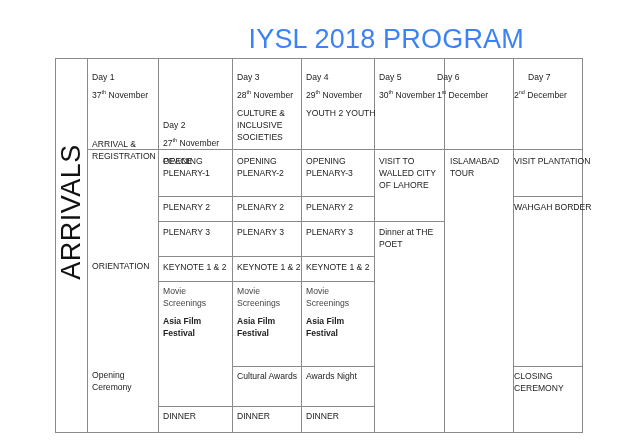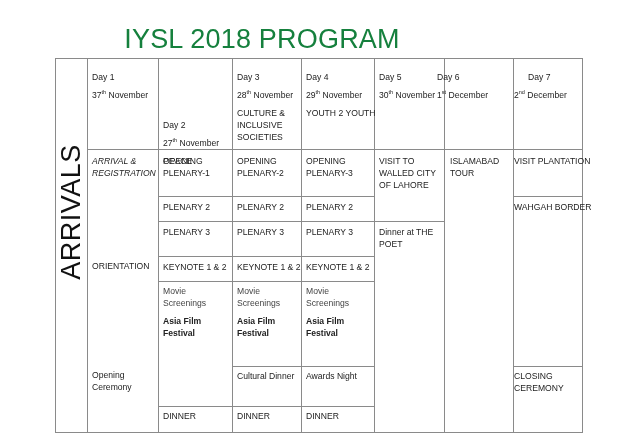--- a/index.html
+++ b/index.html
@@ -1,19 +1,19 @@
 <!DOCTYPE html>
 <html><head>
 <meta charset="utf-8">
 <style>
   html, body { margin: 0; padding: 0; background: #ffffff; }
   body { width: 640px; height: 445px; position: relative; overflow: hidden;
          font-family: "Liberation Sans", "DejaVu Sans", sans-serif; color: #1a1a1a; }
-  .title { position: absolute; left: 0; top: 24px; width: 524px; text-align: center;
-           font-size: 27px; letter-spacing: 0.2px; color: #15803d; }
+  .title { position: absolute; left: 0; top: 24px; width: 524px; text-align: right;
+           font-size: 27px; letter-spacing: 0.2px; color: #3b82f6; }
   .vline, .hline { position: absolute; background: #8a8a8a; }
   .vline { width: 1px; }
   .hline { height: 1px; }
   .cell { position: absolute; font-size: 8.6px; line-height: 12px; color: #222; }
   .cell .l { display: block; }
   .cell .gap { height: 6px; display: block; }
   .cell b { font-weight: bold; }
   .arrivals { position: absolute; left: 56px; top: 152px; width: 30px; height: 120px; }
   .arrivals span { position: absolute; left: 50%; top: 50%; transform: translate(-50%, -50%) rotate(-90deg);
                    font-size: 27px; white-space: nowrap; letter-spacing: 0.5px; color: #111; }
@@ -95,21 +95,21 @@
   <span class="l">Day 6</span>
   <span class="gap"></span>
   <span class="l"><span>1</span><sup>st</sup><span> December</span></span>
 </div>
 <div class="cell" style="left:514px;top:71px;">
   <span class="l" style="padding-left:14px;">Day 7</span>
   <span class="gap"></span>
   <span class="l"><span>2</span><sup>nd</sup><span> December</span></span>
 </div>
 
-<div class="cell" style="left:92px;top:155px;font-style:italic;">
+<div class="cell" style="left:92px;top:138px;">
   <span class="l">ARRIVAL &amp;</span>
   <span class="l">REGISTRATION</span>
 </div>
 <div class="cell" style="left:92px;top:260px;">
   <span class="l">ORIENTATION</span>
 </div>
 <div class="cell" style="left:92px;top:369px;">
   <span class="l">Opening</span>
   <span class="l">Ceremony</span>
 </div>
@@ -152,21 +152,21 @@
     <span class="l">KEYNOTE 1 &amp; 2</span>
   </div>
 <div class="cell" style="left:237px;top:285px;">
   <span class="l" style="color:#444;">Movie</span>
   <span class="l" style="color:#444;">Screenings</span>
   <span class="gap"></span>
   <b class="l">Asia Film</b>
   <b class="l">Festival</b>
 </div>
 <div class="cell" style="left:237px;top:370px;">
-    <span class="l">Cultural Dinner</span>
+    <span class="l">Cultural Awards</span>
   </div>
 <div class="cell" style="left:237px;top:410px;">
     <span class="l">DINNER</span>
   </div>
 
 <div class="cell" style="left:306px;top:155px;">
   <span class="l">OPENING</span>
   <span class="l">PLENARY-3</span>
 </div>
 <div class="cell" style="left:306px;top:201px;">

